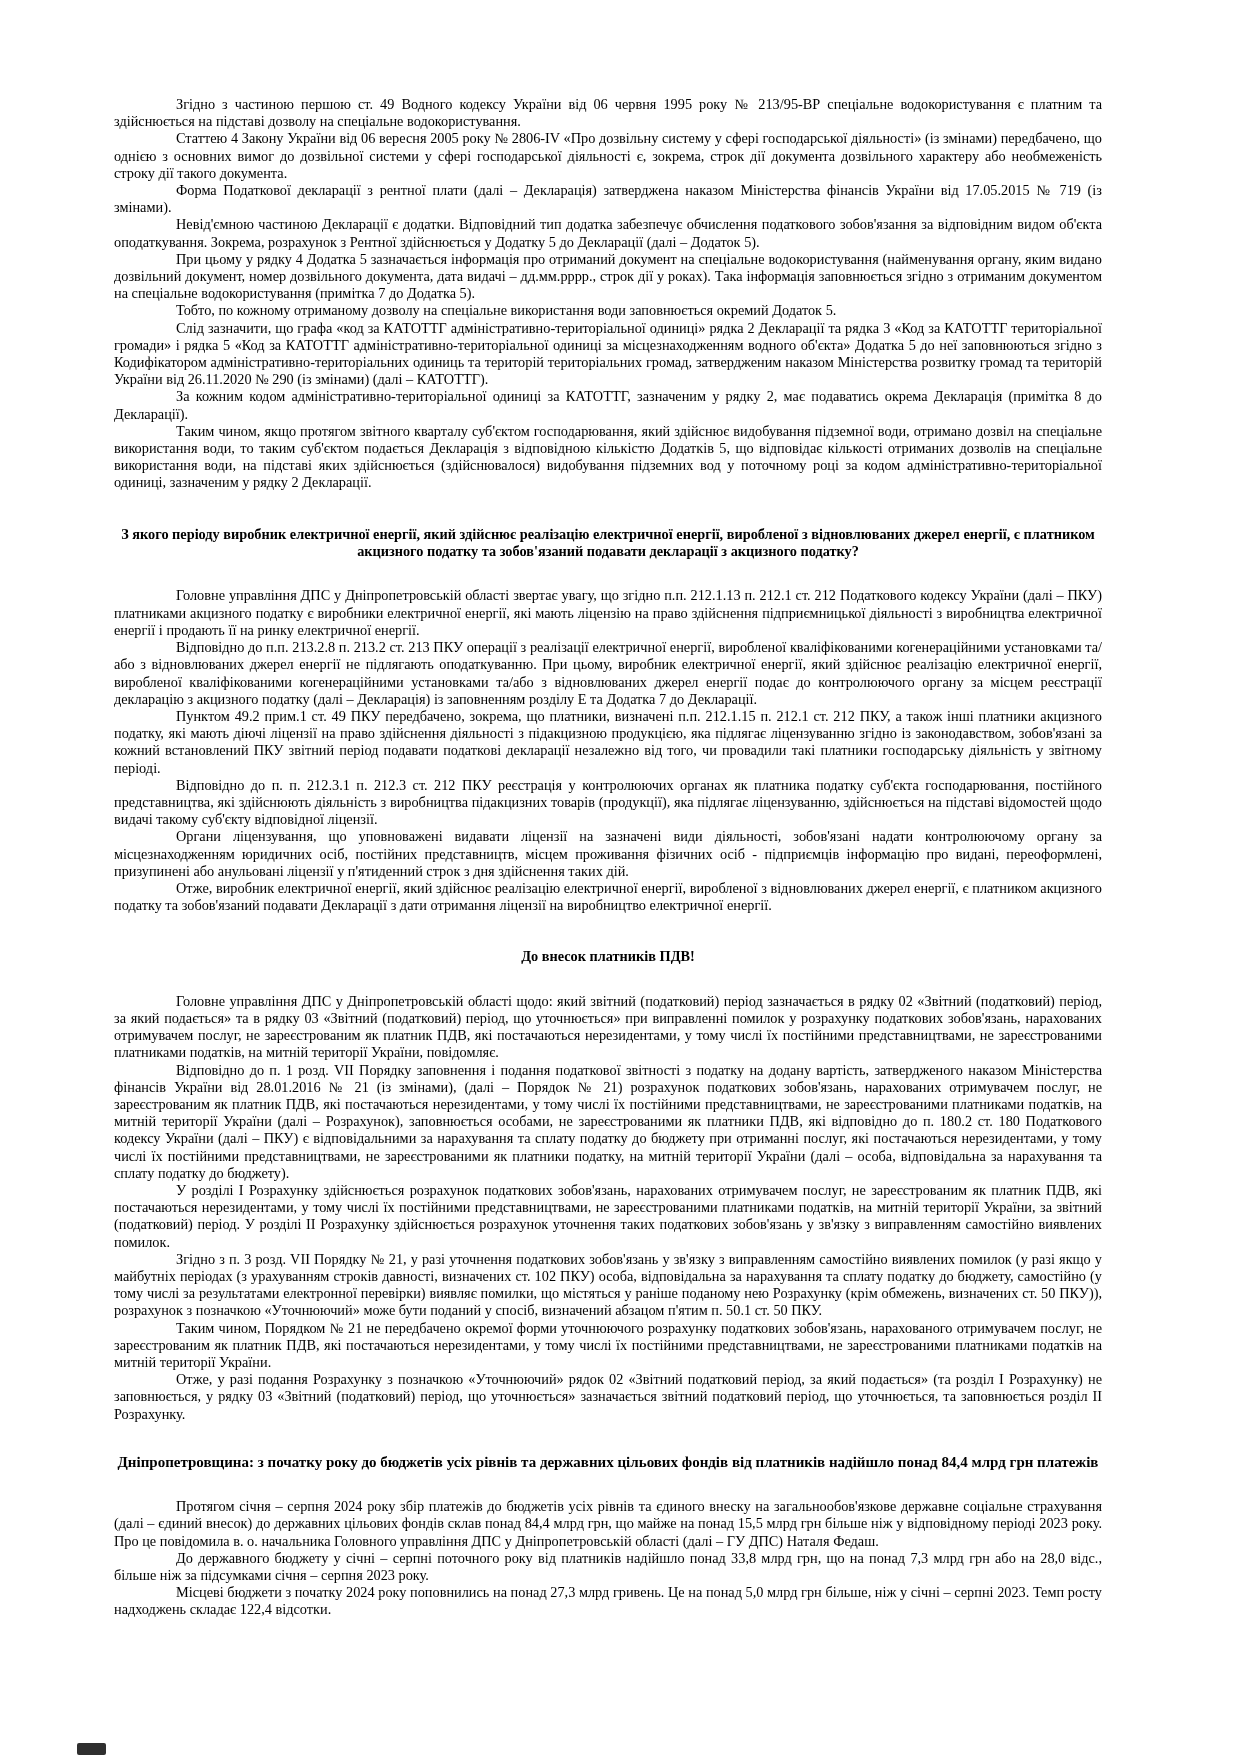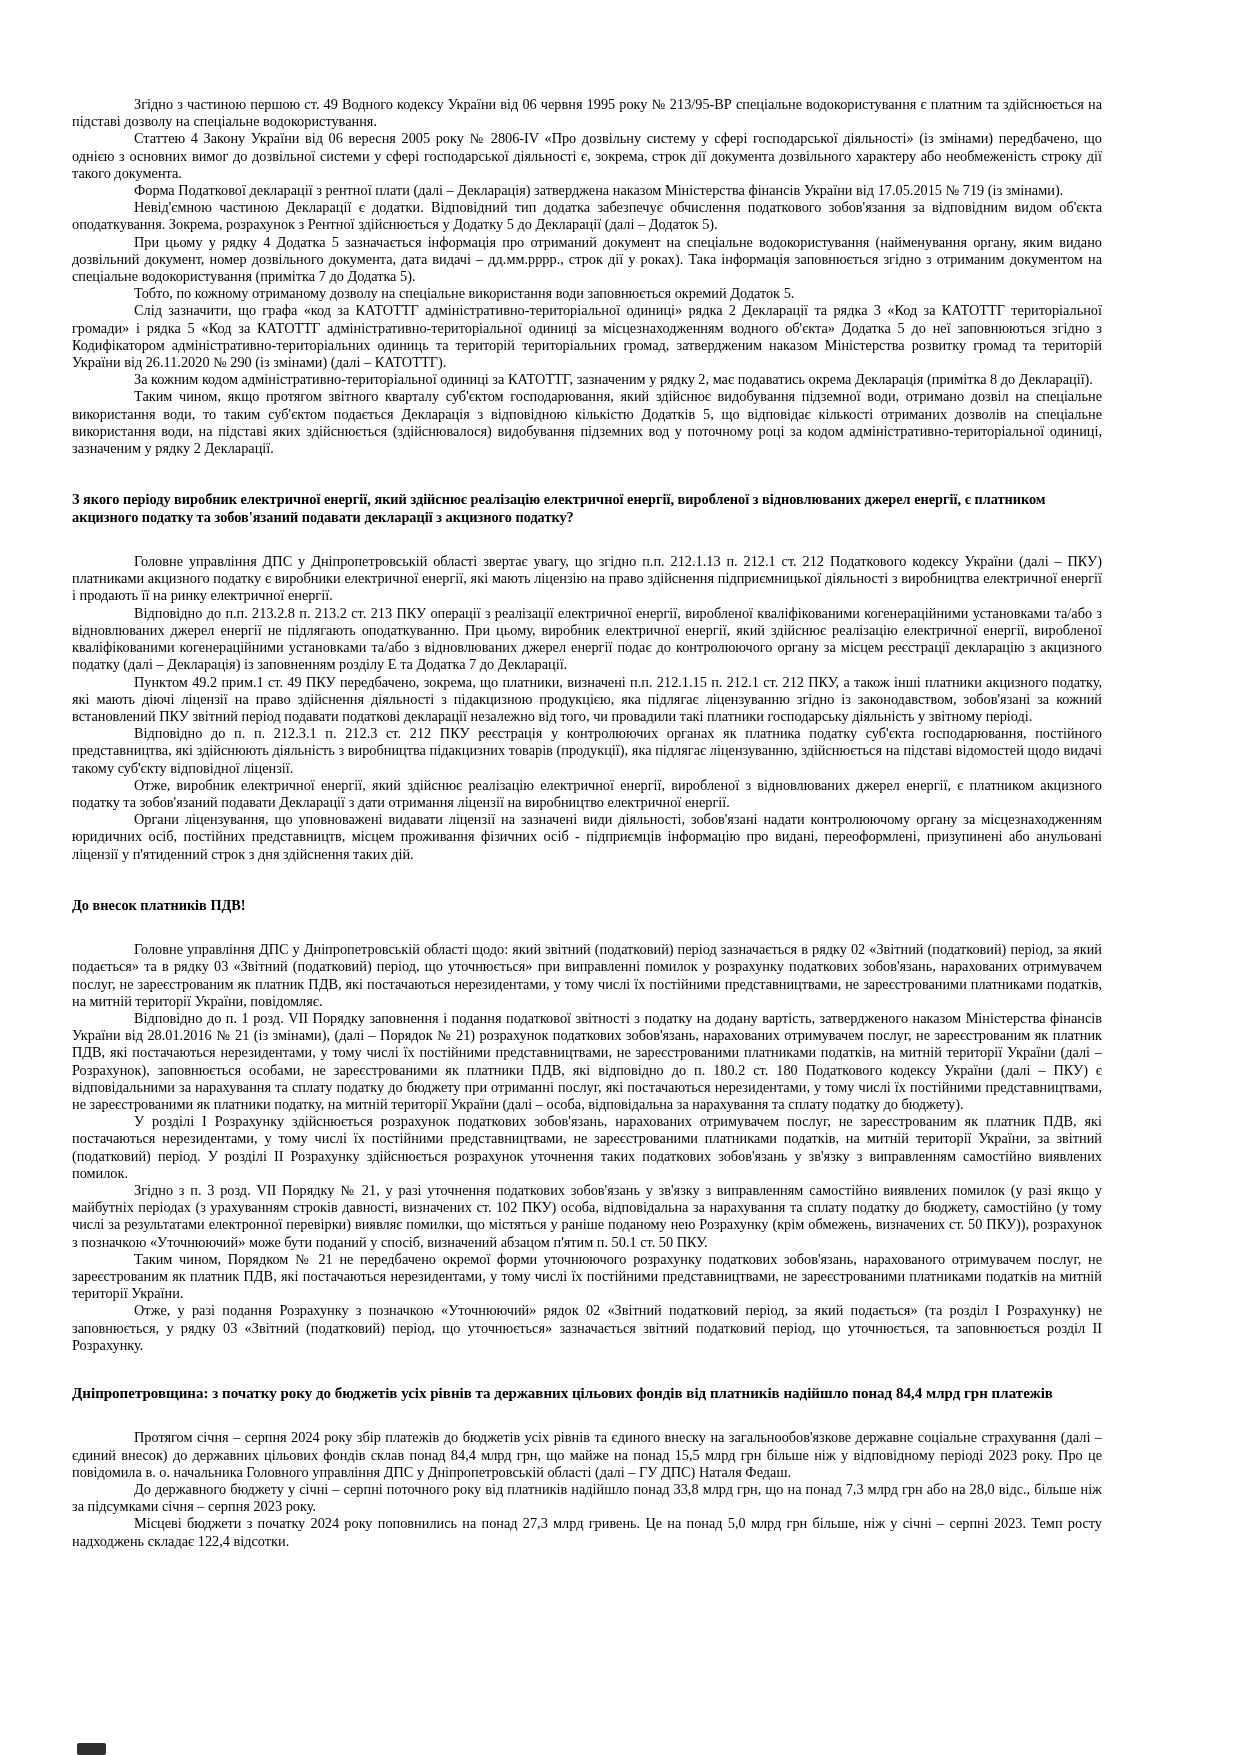--- a/index.html
+++ b/index.html
@@ -8,32 +8,32 @@
     width: 1240px; height: 1755px;
     background: #ffffff;
     overflow: hidden;
   }
   body {
     font-family: "Liberation Serif", "DejaVu Serif", serif;
     color: #000000;
     position: relative;
   }
   .page {
-    padding: 96px 138px 0 72px;
+    padding: 96px 138px 0 114px;
   }
   p.para {
     margin: 0;
     text-align: justify;
     text-indent: 62px;
     font-size: 14.3px;
     line-height: 17.2px;
   }
   .heading {
     font-weight: bold;
-    text-align: left;
+    text-align: center;
     font-size: 14.3px;
     line-height: 17.4px;
     margin: 34px 0 27px 0;
   }
   .heading-wide {
     font-size: 15px;
     margin: 31px 0 27px 0;
   }
   .corner-mark {
     position: absolute;
@@ -57,22 +57,22 @@
   <p class="para">Слід зазначити, що графа «код за КАТОТТГ адміністративно-територіальної одиниці» рядка 2 Декларації та рядка 3 «Код за КАТОТТГ територіальної громади» і рядка 5 «Код за КАТОТТГ адміністративно-територіальної одиниці за місцезнаходженням водного об'єкта» Додатка 5 до неї заповнюються згідно з Кодифікатором адміністративно-територіальних одиниць та територій територіальних громад, затвердженим наказом Міністерства розвитку громад та територій України від 26.11.2020 № 290 (із змінами) (далі – КАТОТТГ).</p>
   <p class="para">За кожним кодом адміністративно-територіальної одиниці за КАТОТТГ, зазначеним у рядку 2, має подаватись окрема Декларація (примітка 8 до Декларації).</p>
   <p class="para">Таким чином, якщо протягом звітного кварталу суб'єктом господарювання, який здійснює видобування підземної води, отримано дозвіл на спеціальне використання води, то таким суб'єктом подається Декларація з відповідною кількістю Додатків 5, що відповідає кількості отриманих дозволів на спеціальне використання води, на підставі яких здійснюється (здійснювалося) видобування підземних вод у поточному році за кодом адміністративно-територіальної одиниці, зазначеним у рядку 2 Декларації.</p>
 
   <div class="heading">З якого періоду виробник електричної енергії, який здійснює реалізацію електричної енергії, виробленої з відновлюваних джерел енергії, є платником акцизного податку та зобов'язаний подавати декларації з акцизного податку?</div>
 
   <p class="para">Головне управління ДПС у Дніпропетровській області звертає увагу, що згідно п.п. 212.1.13 п. 212.1 ст. 212 Податкового кодексу України (далі – ПКУ) платниками акцизного податку є виробники електричної енергії, які мають ліцензію на право здійснення підприємницької діяльності з виробництва електричної енергії і продають її на ринку електричної енергії.</p>
   <p class="para">Відповідно до п.п. 213.2.8 п. 213.2 ст. 213 ПКУ операції з реалізації електричної енергії, виробленої кваліфікованими когенераційними установками та/або з відновлюваних джерел енергії не підлягають оподаткуванню. При цьому, виробник електричної енергії, який здійснює реалізацію електричної енергії, виробленої кваліфікованими когенераційними установками та/або з відновлюваних джерел енергії подає до контролюючого органу за місцем реєстрації декларацію з акцизного податку (далі – Декларація) із заповненням розділу Е та Додатка 7 до Декларації.</p>
   <p class="para">Пунктом 49.2 прим.1 ст. 49 ПКУ передбачено, зокрема, що платники, визначені п.п. 212.1.15 п. 212.1 ст. 212 ПКУ, а також інші платники акцизного податку, які мають діючі ліцензії на право здійснення діяльності з підакцизною продукцією, яка підлягає ліцензуванню згідно із законодавством, зобов'язані за кожний встановлений ПКУ звітний період подавати податкові декларації незалежно від того, чи провадили такі платники господарську діяльність у звітному періоді.</p>
   <p class="para">Відповідно до п. п. 212.3.1 п. 212.3 ст. 212 ПКУ реєстрація у контролюючих органах як платника податку суб'єкта господарювання, постійного представництва, які здійснюють діяльність з виробництва підакцизних товарів (продукції), яка підлягає ліцензуванню, здійснюється на підставі відомостей щодо видачі такому суб'єкту відповідної ліцензії.</p>
+  <p class="para">Органи ліцензування, що уповноважені видавати ліцензії на зазначені види діяльності, зобов'язані надати контролюючому органу за місцезнаходженням юридичних осіб, постійних представництв, місцем проживання фізичних осіб - підприємців інформацію про видані, переоформлені, призупинені або анульовані ліцензії у п'ятиденний строк з дня здійснення таких дій.</p>
   <p class="para">Отже, виробник електричної енергії, який здійснює реалізацію електричної енергії, виробленої з відновлюваних джерел енергії, є платником акцизного податку та зобов'язаний подавати Декларації з дати отримання ліцензії на виробництво електричної енергії.</p>
-  <p class="para">Органи ліцензування, що уповноважені видавати ліцензії на зазначені види діяльності, зобов'язані надати контролюючому органу за місцезнаходженням юридичних осіб, постійних представництв, місцем проживання фізичних осіб - підприємців інформацію про видані, переоформлені, призупинені або анульовані ліцензії у п'ятиденний строк з дня здійснення таких дій.</p>
 
   <div class="heading">До внесок платників ПДВ!</div>
 
   <p class="para">Головне управління ДПС у Дніпропетровській області щодо: який звітний (податковий) період зазначається в рядку 02 «Звітний (податковий) період, за який подається» та в рядку 03 «Звітний (податковий) період, що уточнюється» при виправленні помилок у розрахунку податкових зобов'язань, нарахованих отримувачем послуг, не зареєстрованим як платник ПДВ, які постачаються нерезидентами, у тому числі їх постійними представництвами, не зареєстрованими платниками податків, на митній території України, повідомляє.</p>
   <p class="para">Відповідно до п. 1 розд. VII Порядку заповнення і подання податкової звітності з податку на додану вартість, затвердженого наказом Міністерства фінансів України від 28.01.2016 № 21 (із змінами), (далі – Порядок № 21) розрахунок податкових зобов'язань, нарахованих отримувачем послуг, не зареєстрованим як платник ПДВ, які постачаються нерезидентами, у тому числі їх постійними представництвами, не зареєстрованими платниками податків, на митній території України (далі – Розрахунок), заповнюється особами, не зареєстрованими як платники ПДВ, які відповідно до п. 180.2 ст. 180 Податкового кодексу України (далі – ПКУ) є відповідальними за нарахування та сплату податку до бюджету при отриманні послуг, які постачаються нерезидентами, у тому числі їх постійними представництвами, не зареєстрованими як платники податку, на митній території України (далі – особа, відповідальна за нарахування та сплату податку до бюджету).</p>
   <p class="para">У розділі I Розрахунку здійснюється розрахунок податкових зобов'язань, нарахованих отримувачем послуг, не зареєстрованим як платник ПДВ, які постачаються нерезидентами, у тому числі їх постійними представництвами, не зареєстрованими платниками податків, на митній території України, за звітний (податковий) період. У розділі II Розрахунку здійснюється розрахунок уточнення таких податкових зобов'язань у зв'язку з виправленням самостійно виявлених помилок.</p>
   <p class="para">Згідно з п. 3 розд. VII Порядку № 21, у разі уточнення податкових зобов'язань у зв'язку з виправленням самостійно виявлених помилок (у разі якщо у майбутніх періодах (з урахуванням строків давності, визначених ст. 102 ПКУ) особа, відповідальна за нарахування та сплату податку до бюджету, самостійно (у тому числі за результатами електронної перевірки) виявляє помилки, що містяться у раніше поданому нею Розрахунку (крім обмежень, визначених ст. 50 ПКУ)), розрахунок з позначкою «Уточнюючий» може бути поданий у спосіб, визначений абзацом п'ятим п. 50.1 ст. 50 ПКУ.</p>
   <p class="para">Таким чином, Порядком № 21 не передбачено окремої форми уточнюючого розрахунку податкових зобов'язань, нарахованого отримувачем послуг, не зареєстрованим як платник ПДВ, які постачаються нерезидентами, у тому числі їх постійними представництвами, не зареєстрованими платниками податків на митній території України.</p>
   <p class="para">Отже, у разі подання Розрахунку з позначкою «Уточнюючий» рядок 02 «Звітний податковий період, за який подається» (та розділ I Розрахунку) не заповнюється, у рядку 03 «Звітний (податковий) період, що уточнюється» зазначається звітний податковий період, що уточнюється, та заповнюється розділ II Розрахунку.</p>
 

